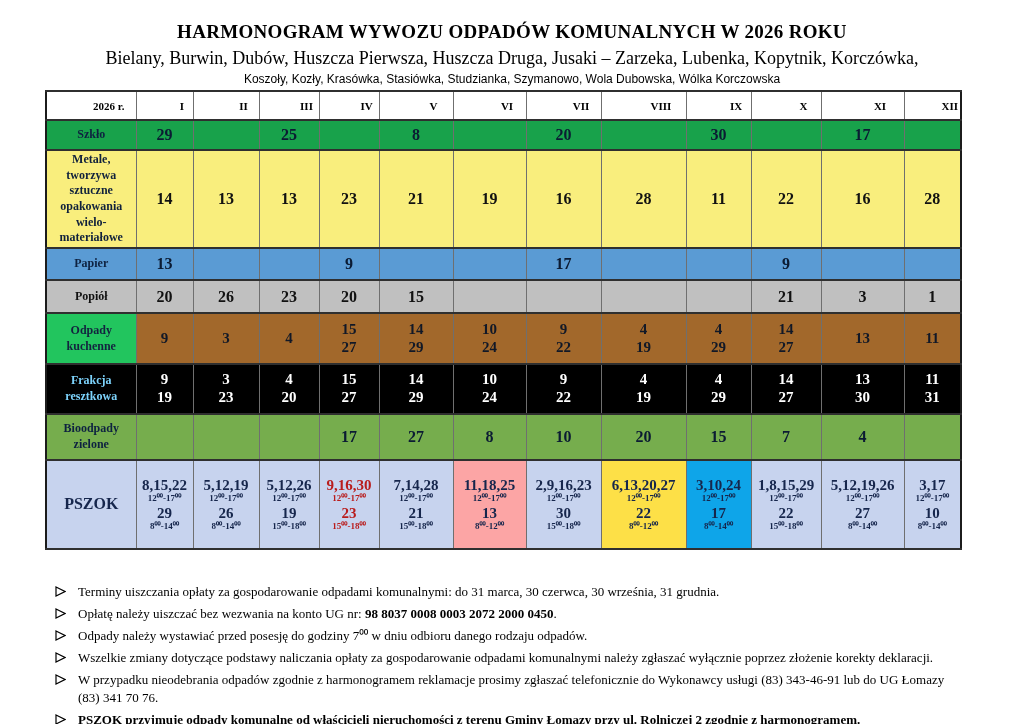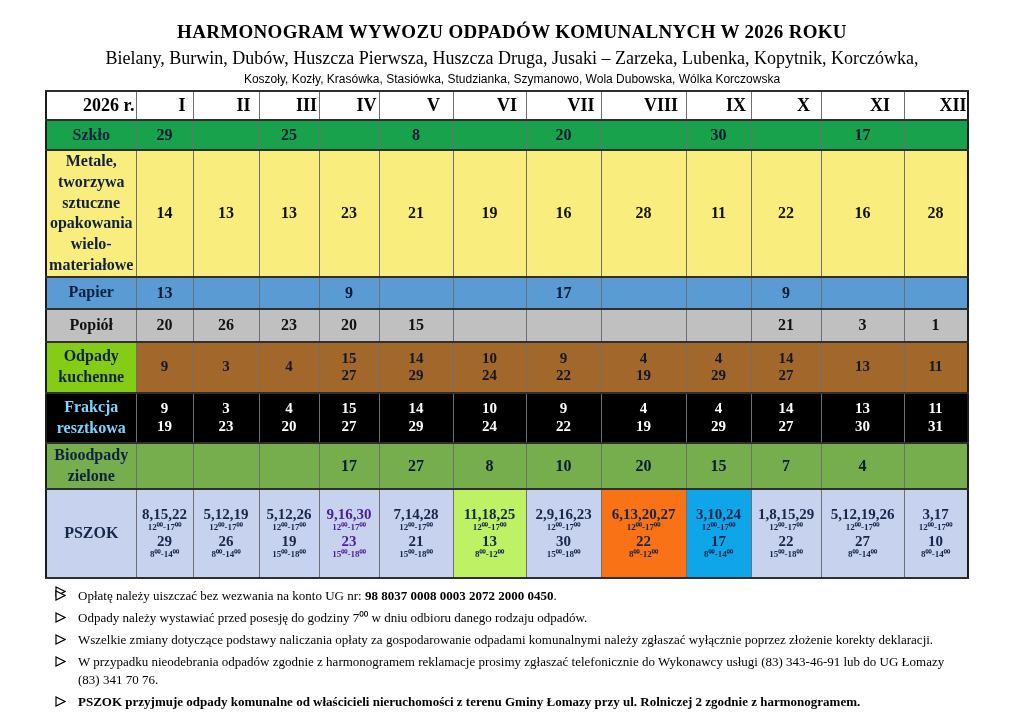--- a/index.html
+++ b/index.html
@@ -13,22 +13,22 @@
   .doc-subtitle { font-size:18px; margin:0; line-height:1.22; }
   .doc-subtitle.alt { font-family:"Liberation Sans", sans-serif; font-size:12px; margin-top:2px; }
 
   
   .schedule-wrap { position:absolute; left:45px; top:90px; }
   table.schedule { border-collapse:collapse; table-layout:fixed; border:2px solid #1c1c1c; }
   .schedule th, .schedule td {
     border:1px solid #6f6f6f; border-top:2px solid #2f2f2f; border-bottom:2px solid #2f2f2f;
     text-align:center; vertical-align:middle; padding:0; overflow:hidden;
   }
-  .schedule th { background:#ffffff; font-size:18px; font-weight:bold; height:27px;padding-left:35px; }
-  .row-label { font-weight:bold; font-size:16px; line-height:1.3; }
+  .schedule th { background:#ffffff; font-size:11px; font-weight:bold; height:27px;padding-left:35px; }
+  .row-label { font-weight:bold; font-size:12px; line-height:1.3; }
   td.val { font-weight:bold; font-size:16px; }
   td.val .vline { line-height:1.25; }
   .row-szklo td     { height:28px; }
   .row-metale td    { height:96px; }
   .row-papier td    { height:30px; }
   .row-popiol td    { height:31px; }
   .row-kuchenne td  { height:49px; }
   .row-kuchenne td.val .vline, .row-frakcja td.val .vline { line-height:1.18; font-size:15px; }
   .row-frakcja td   { height:48px; }
   .row-bioodpady td { height:44px; }
@@ -203,21 +203,21 @@
               <div class="vline">21</div>
             </td>
             <td class="val" style="background: rgb(192, 192, 192); color: rgb(17, 17, 17);">
               <div class="vline">3</div>
             </td>
             <td class="val" style="background: rgb(192, 192, 192); color: rgb(17, 17, 17);">
               <div class="vline">1</div>
             </td>
           </tr>
           <tr class="row-kuchenne">
-            <td class="row-label" style="background: #84cc16; color: rgb(19, 35, 63);">Odpady<br>kuchenne</td>
+            <td class="row-label" style="background: #22c55e; color: rgb(19, 35, 63);">Odpady<br>kuchenne</td>
             <td class="val" style="background: rgb(162, 104, 43); color: rgb(17, 24, 39);">
               <div class="vline">9</div>
             </td>
             <td class="val" style="background: rgb(162, 104, 43); color: rgb(17, 24, 39);">
               <div class="vline">3</div>
             </td>
             <td class="val" style="background: rgb(162, 104, 43); color: rgb(17, 24, 39);">
               <div class="vline">4</div>
             </td>
             <td class="val" style="background: rgb(162, 104, 43); color: rgb(17, 24, 39);">
@@ -350,45 +350,45 @@
               <div class="p-hours">12⁰⁰-17⁰⁰</div>
               <div class="p-dates">26</div>
               <div class="p-hours">8⁰⁰-14⁰⁰</div>
             </td>
             <td style="background: rgb(199, 211, 238); color: rgb(22, 38, 76);">
               <div class="p-dates">5,12,26</div>
               <div class="p-hours">12⁰⁰-17⁰⁰</div>
               <div class="p-dates">19</div>
               <div class="p-hours">15⁰⁰-18⁰⁰</div>
             </td>
-            <td style="background: rgb(199, 211, 238); color: #4c1d95; margin-left: 8px;">
+            <td style="background: rgb(199, 211, 238); color: #b91c1c; margin-left: 8px;">
               <div class="p-dates">9,16,30</div>
               <div class="p-hours">12⁰⁰-17⁰⁰</div>
               <div class="p-dates">23</div>
               <div class="p-hours">15⁰⁰-18⁰⁰</div>
             </td>
             <td style="background: rgb(199, 211, 238); color: rgb(22, 38, 76);">
               <div class="p-dates">7,14,28</div>
               <div class="p-hours">12⁰⁰-17⁰⁰</div>
               <div class="p-dates">21</div>
               <div class="p-hours">15⁰⁰-18⁰⁰</div>
             </td>
-            <td style="background: #bef264; color: rgb(22, 38, 76);">
+            <td style="background: #fca5a5; color: rgb(22, 38, 76);">
               <div class="p-dates">11,18,25</div>
               <div class="p-hours">12⁰⁰-17⁰⁰</div>
               <div class="p-dates">13</div>
               <div class="p-hours">8⁰⁰-12⁰⁰</div>
             </td>
             <td style="background: rgb(199, 211, 238); color: rgb(22, 38, 76);">
               <div class="p-dates">2,9,16,23</div>
               <div class="p-hours">12⁰⁰-17⁰⁰</div>
               <div class="p-dates">30</div>
               <div class="p-hours">15⁰⁰-18⁰⁰</div>
             </td>
-            <td style="background: #f97316; color: rgb(22, 38, 76);">
+            <td style="background: #fde047; color: rgb(22, 38, 76);">
               <div class="p-dates">6,13,20,27</div>
               <div class="p-hours">12⁰⁰-17⁰⁰</div>
               <div class="p-dates">22</div>
               <div class="p-hours">8⁰⁰-12⁰⁰</div>
             </td>
             <td style="background: #0ea5e9; color: rgb(22, 38, 76); text-align: center;">
               <div class="p-dates">3,10,24</div>
               <div class="p-hours">12⁰⁰-17⁰⁰</div>
               <div class="p-dates">17</div>
               <div class="p-hours">8⁰⁰-14⁰⁰</div>
@@ -414,20 +414,21 @@
           </tr>
         </tbody>
       </table>
   </div>
 
   <ul class="notes">
     <li class="note">
       <svg class="arrow-icon" viewBox="0 0 11 11">
           <polygon points="1,1 10,5.5 1,10" fill="#ffffff" stroke="#000" stroke-width="1.2"></polygon>
         </svg>
+      <span><span>Terminy uiszczania opłaty za gospodarowanie odpadami komunalnymi: do 31 marca, 30 czerwca, 30 września, 31 grudnia.</span><b></b><span></span></span>
     </li>
     <li class="note">
       <svg class="arrow-icon" viewBox="0 0 11 11">
           <polygon points="1,1 10,5.5 1,10" fill="#ffffff" stroke="#000" stroke-width="1.2"></polygon>
         </svg>
       <span><span>Opłatę należy uiszczać bez wezwania na konto UG nr: </span><b>98 8037 0008 0003 2072 2000 0450</b><span>.</span></span>
     </li>
     <li class="note">
       <svg class="arrow-icon" viewBox="0 0 11 11">
           <polygon points="1,1 10,5.5 1,10" fill="#ffffff" stroke="#000" stroke-width="1.2"></polygon>

